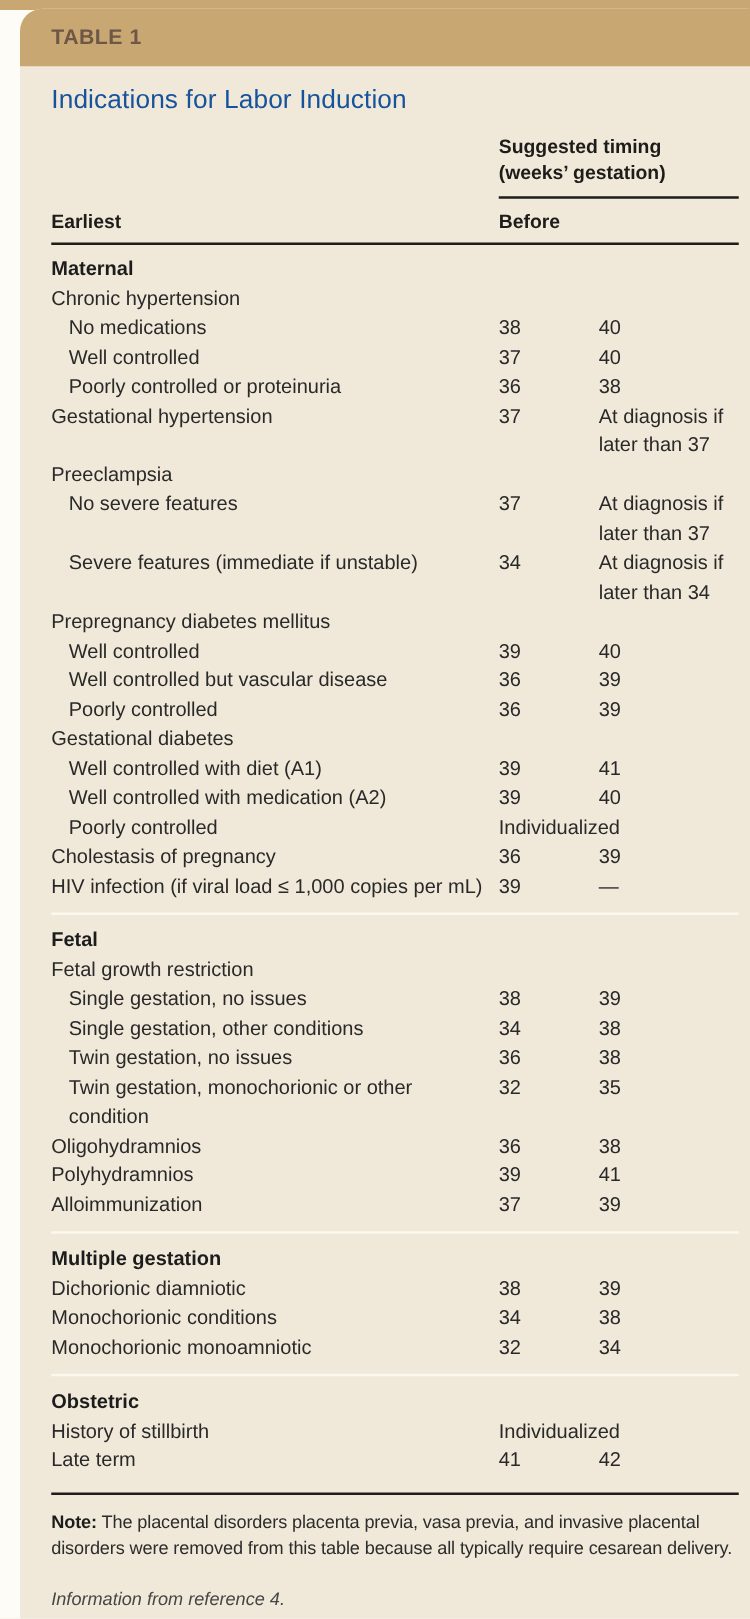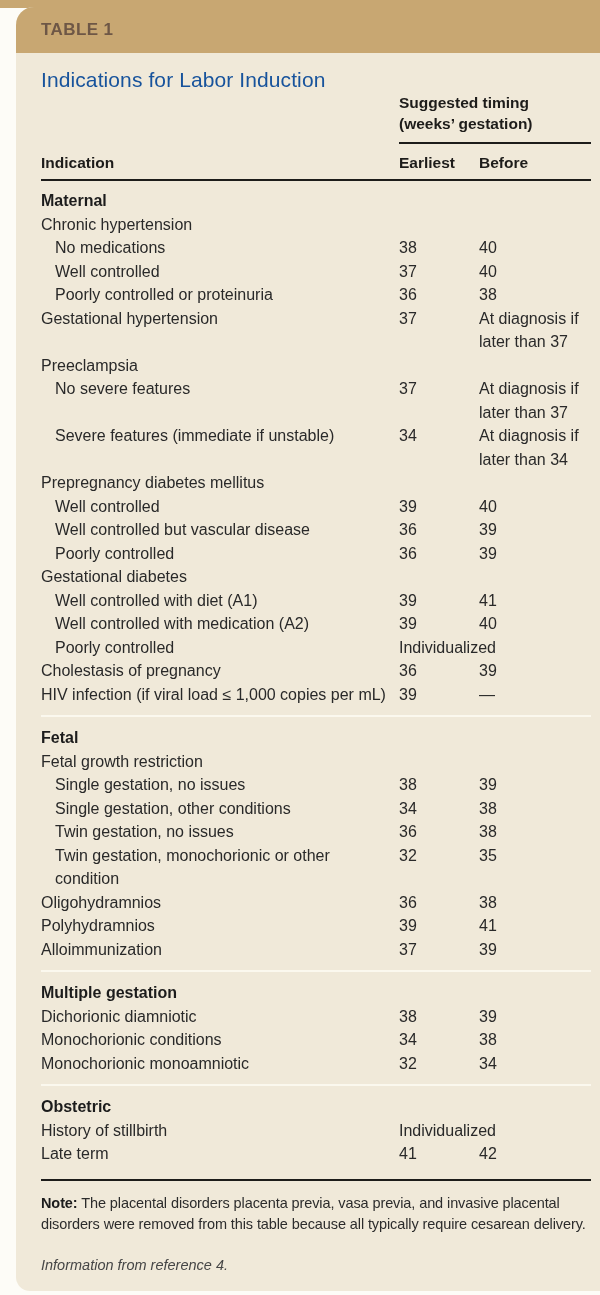--- a/index.html
+++ b/index.html
@@ -11,21 +11,21 @@
   }
   .top-strip{position:absolute;top:0;left:0;width:600px;height:8px;background:#c8a772}
   .card{
     position:absolute;top:7px;left:16px;width:600px;
     background:#f0e9d9;border-radius:18px 18px 14px 14px;overflow:hidden;
   }
   .card-header{height:46px;background:#c8a772;display:flex;align-items:center;padding:0 25px}
   .tag{font-weight:bold;font-size:17px;color:#6e5746;letter-spacing:.4px}
   .card-body{padding:13px 25px 18px}
   .title{margin:2px 0 0;font-size:21px;font-weight:normal;color:#17539c;letter-spacing:.1px}
-  .head-grid{display:grid;grid-template-columns:358px 80px 112px;}
+  .head-grid{display:grid;grid-template-columns:358px 80px 112px;margin-top:15px}
   .timing-head{
     grid-column:2/4;font-weight:bold;font-size:15.5px;line-height:21px;
     white-space:pre-line;color:#1d1c1a;border-bottom:2px solid #1d1c1a;padding-bottom:8px
   }
   .col-head{
     display:grid;grid-template-columns:358px 80px 112px;
     font-weight:bold;font-size:15.5px;color:#1d1c1a;
     padding:10px 0 7px;border-bottom:2px solid #1d1c1a
   }
   #table-rows{padding-top:8px;font-size:16px;color:#292929;line-height:23.5px}
@@ -52,21 +52,20 @@
   </div>
   <div class="card-body">
     <h1 class="title">Indications for Labor Induction</h1>
 
     <div class="head-grid">
       <div class="timing-head">Suggested timing
 (weeks’ gestation)</div>
     </div>
 
     <div class="col-head">
-      <div>Indication</div>
       <div>Earliest</div>
       <div>Before</div>
     </div>
 
     <div id="table-rows">
         <div class="row section-name">
           <div class="lbl">Maternal</div>
         </div>
         <div class="row">
           <div class="lbl">Chronic hypertension</div>

